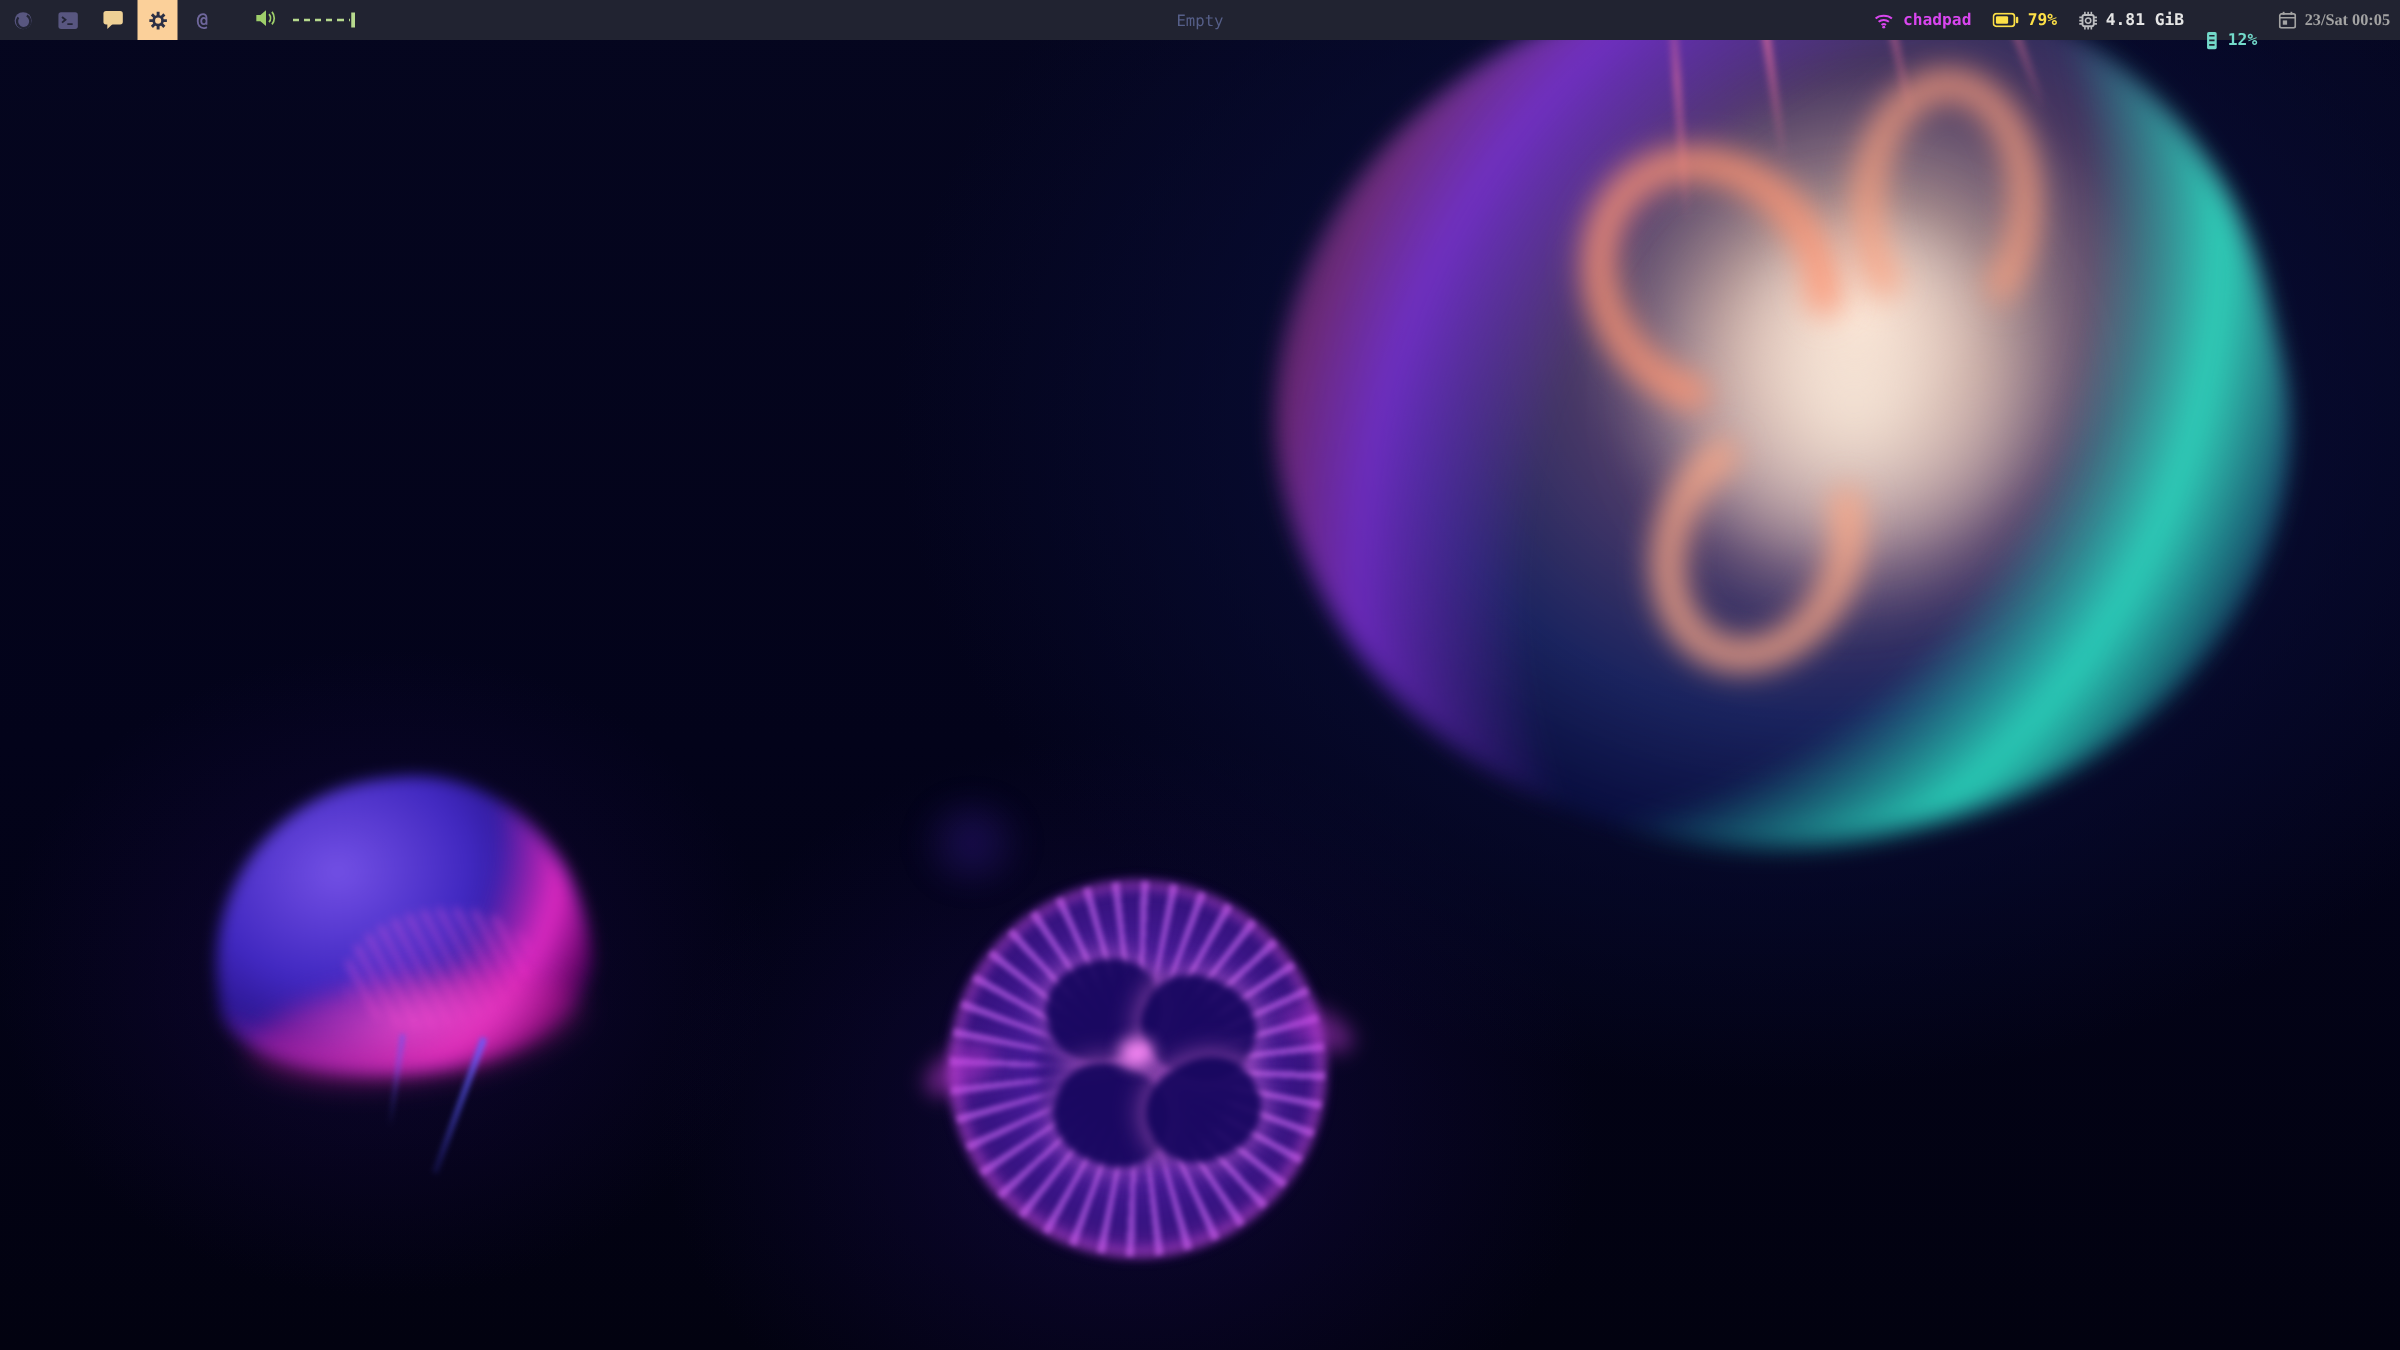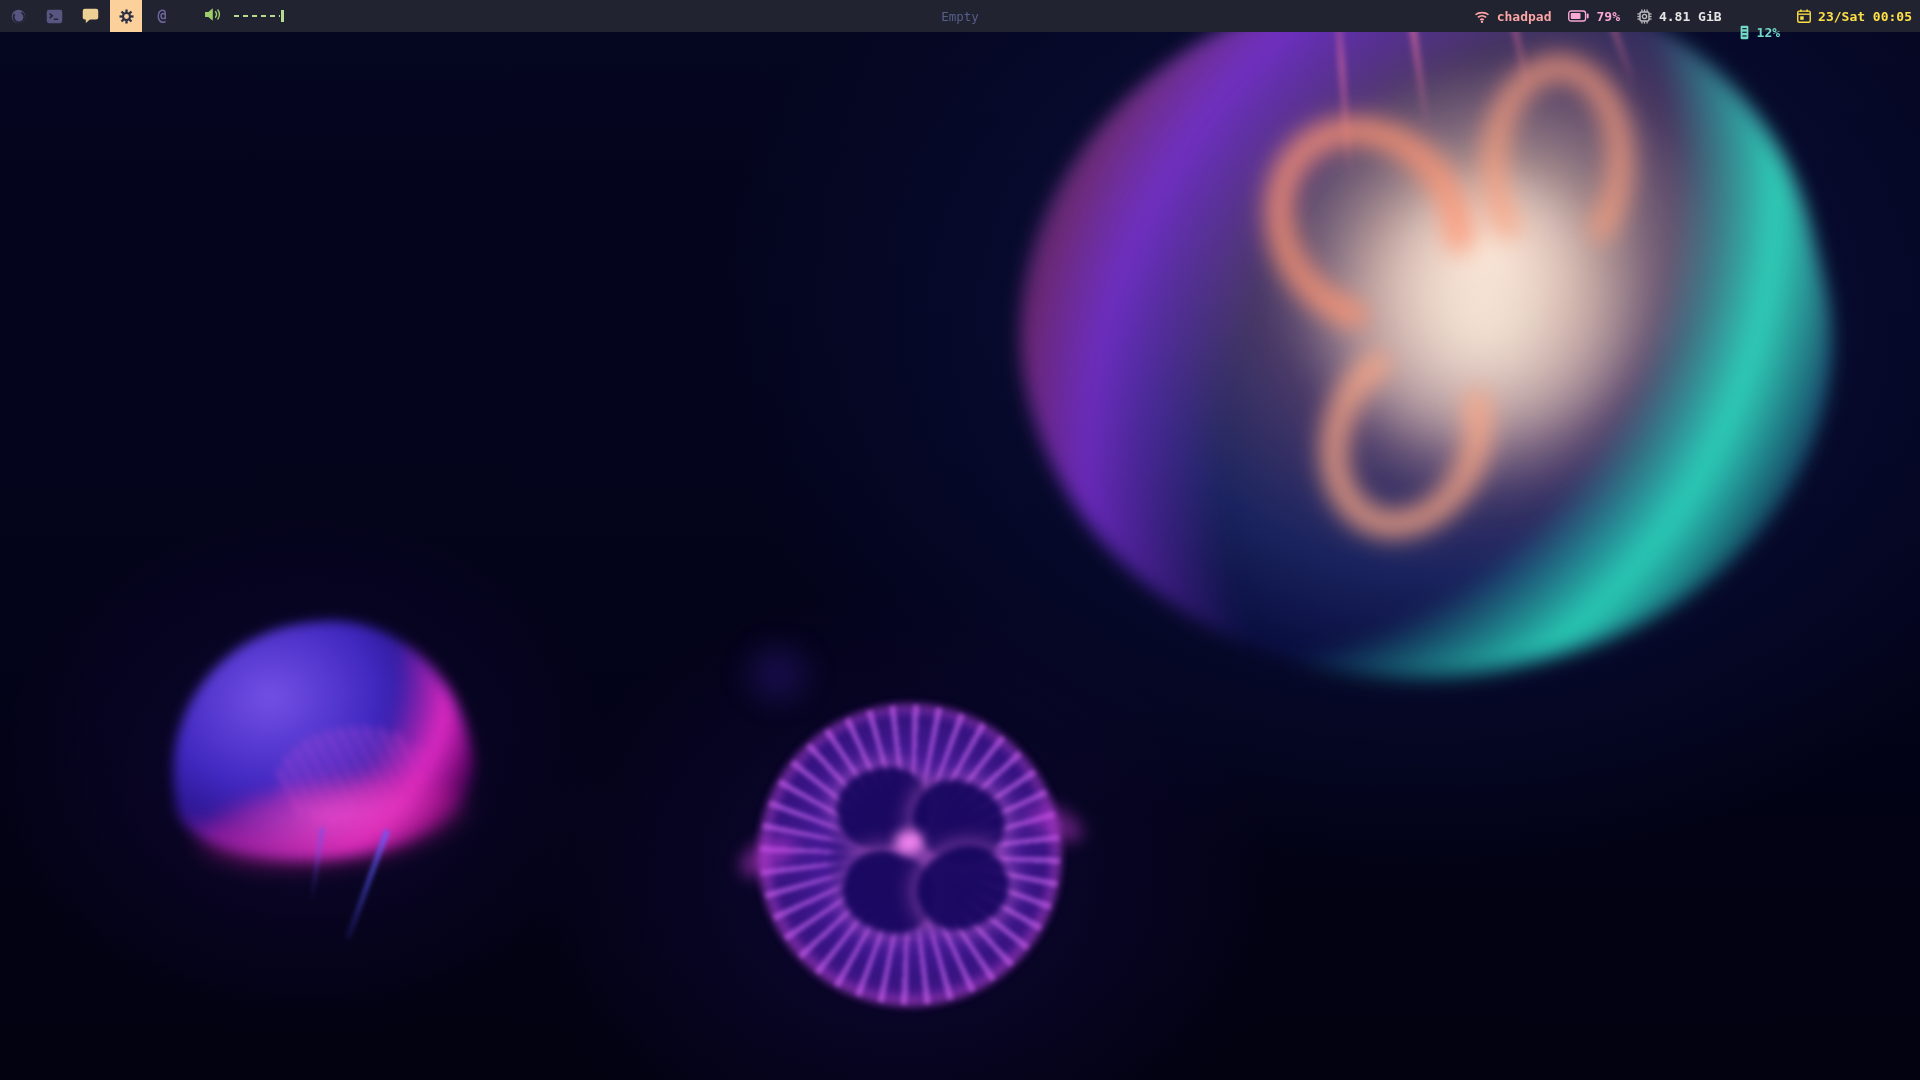--- a/index.html
+++ b/index.html
@@ -241,33 +241,33 @@
           <div class="vol-track"></div>
           <div class="vol-handle"></div>
         </div>
       </div>
     </div>
 
     <div class="bar-title" style="color: rgb(86, 95, 137);">Empty</div>
 
     <div class="bar-right">
 
-      <div class="stat" style="color: #fca5a5;">
+      <div class="stat" style="color: #d946ef;">
         <span>
           <svg width="16" height="13" viewBox="0 0 14 12">
             <path d="M1 4.4 C4 1.7 10 1.7 13 4.4" stroke="currentColor" stroke-width="1.5" fill="none"></path>
             <path d="M3.2 6.9 C5.4 5 8.6 5 10.8 6.9" stroke="currentColor" stroke-width="1.5" fill="none"></path>
             <path d="M5.4 9.2 C6.4 8.3 7.6 8.3 8.6 9.2" stroke="currentColor" stroke-width="1.5" fill="none"></path>
             <circle cx="7" cy="10.8" r="1.1" fill="currentColor"></circle>
           </svg>
         </span>
         <span>chadpad</span>
       </div>
 
-      <div class="stat" style="color: #f9a8d4;">
+      <div class="stat" style="color: #fde047;">
         <span>
           <svg width="21" height="12" viewBox="0 0 20 11">
             <rect x="0.7" y="0.7" width="16" height="9.6" rx="2.2" fill="none" stroke="currentColor" stroke-width="1.3"></rect>
             <rect x="2.6" y="2.6" width="9.3" height="5.8" rx="1" fill="currentColor"></rect>
             <rect x="17.8" y="3.1" width="1.9" height="4.8" rx="0.9" fill="currentColor"></rect>
           </svg>
         </span>
         <span>79%</span>
       </div>
 
@@ -302,21 +302,21 @@
             <g stroke="#212331" stroke-width="1.2">
               <line x1="3" y1="3.4" x2="7" y2="3.4"></line>
               <line x1="3" y1="6.8" x2="7" y2="6.8"></line>
               <line x1="3" y1="10.2" x2="7" y2="10.2"></line>
             </g>
           </svg>
         </span>
         <span>12%</span>
       </div>
 
-      <div class="stat" style="color: #fde047;">
+      <div class="stat" style="color: #a3a3a3; font-family: Liberation Serif, serif;">
         <span>
           <svg width="14" height="14" viewBox="0 0 13 13">
             <rect x="0.7" y="2" width="11.6" height="10.3" rx="1.4" fill="none" stroke="currentColor" stroke-width="1.3"></rect>
             <line x1="3.6" y1="0.4" x2="3.6" y2="2.6" stroke="currentColor" stroke-width="1.4"></line>
             <line x1="9.4" y1="0.4" x2="9.4" y2="2.6" stroke="currentColor" stroke-width="1.4"></line>
             <line x1="0.7" y1="4.8" x2="12.3" y2="4.8" stroke="currentColor" stroke-width="1.2"></line>
             <rect x="3" y="6.8" width="3.2" height="3.2" fill="currentColor"></rect>
           </svg>
         </span>
         <span>23/Sat 00:05</span>

